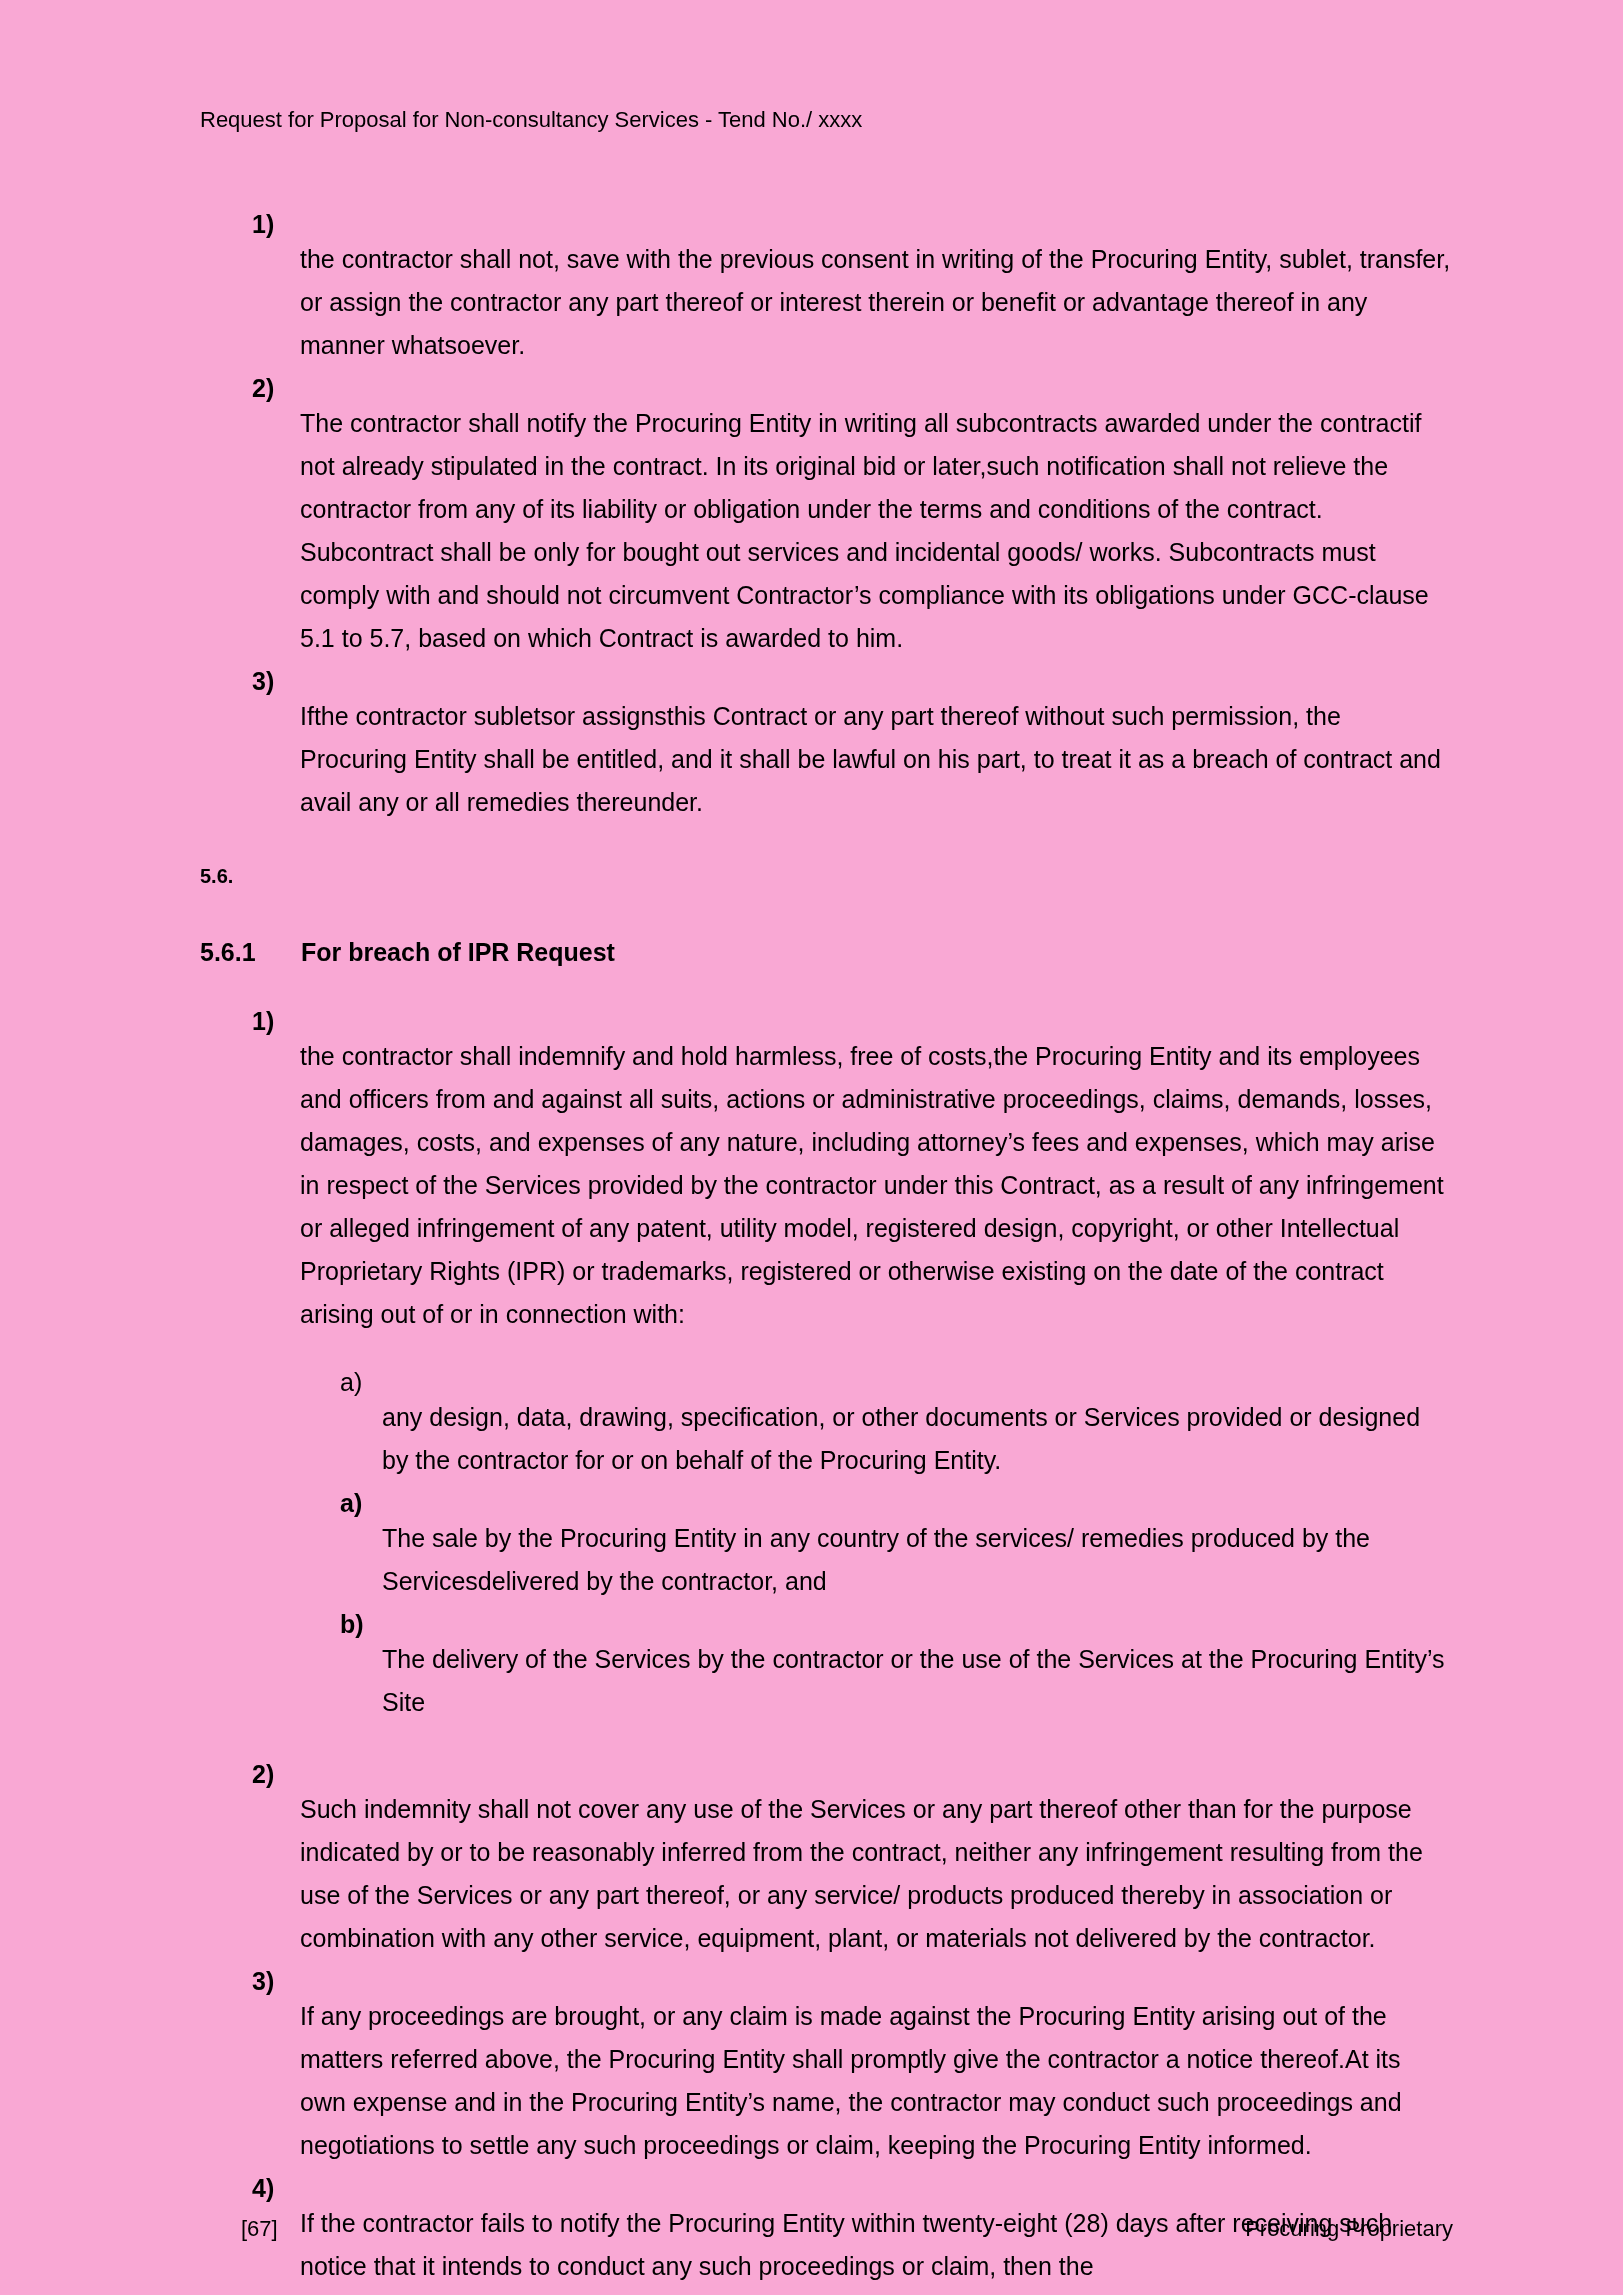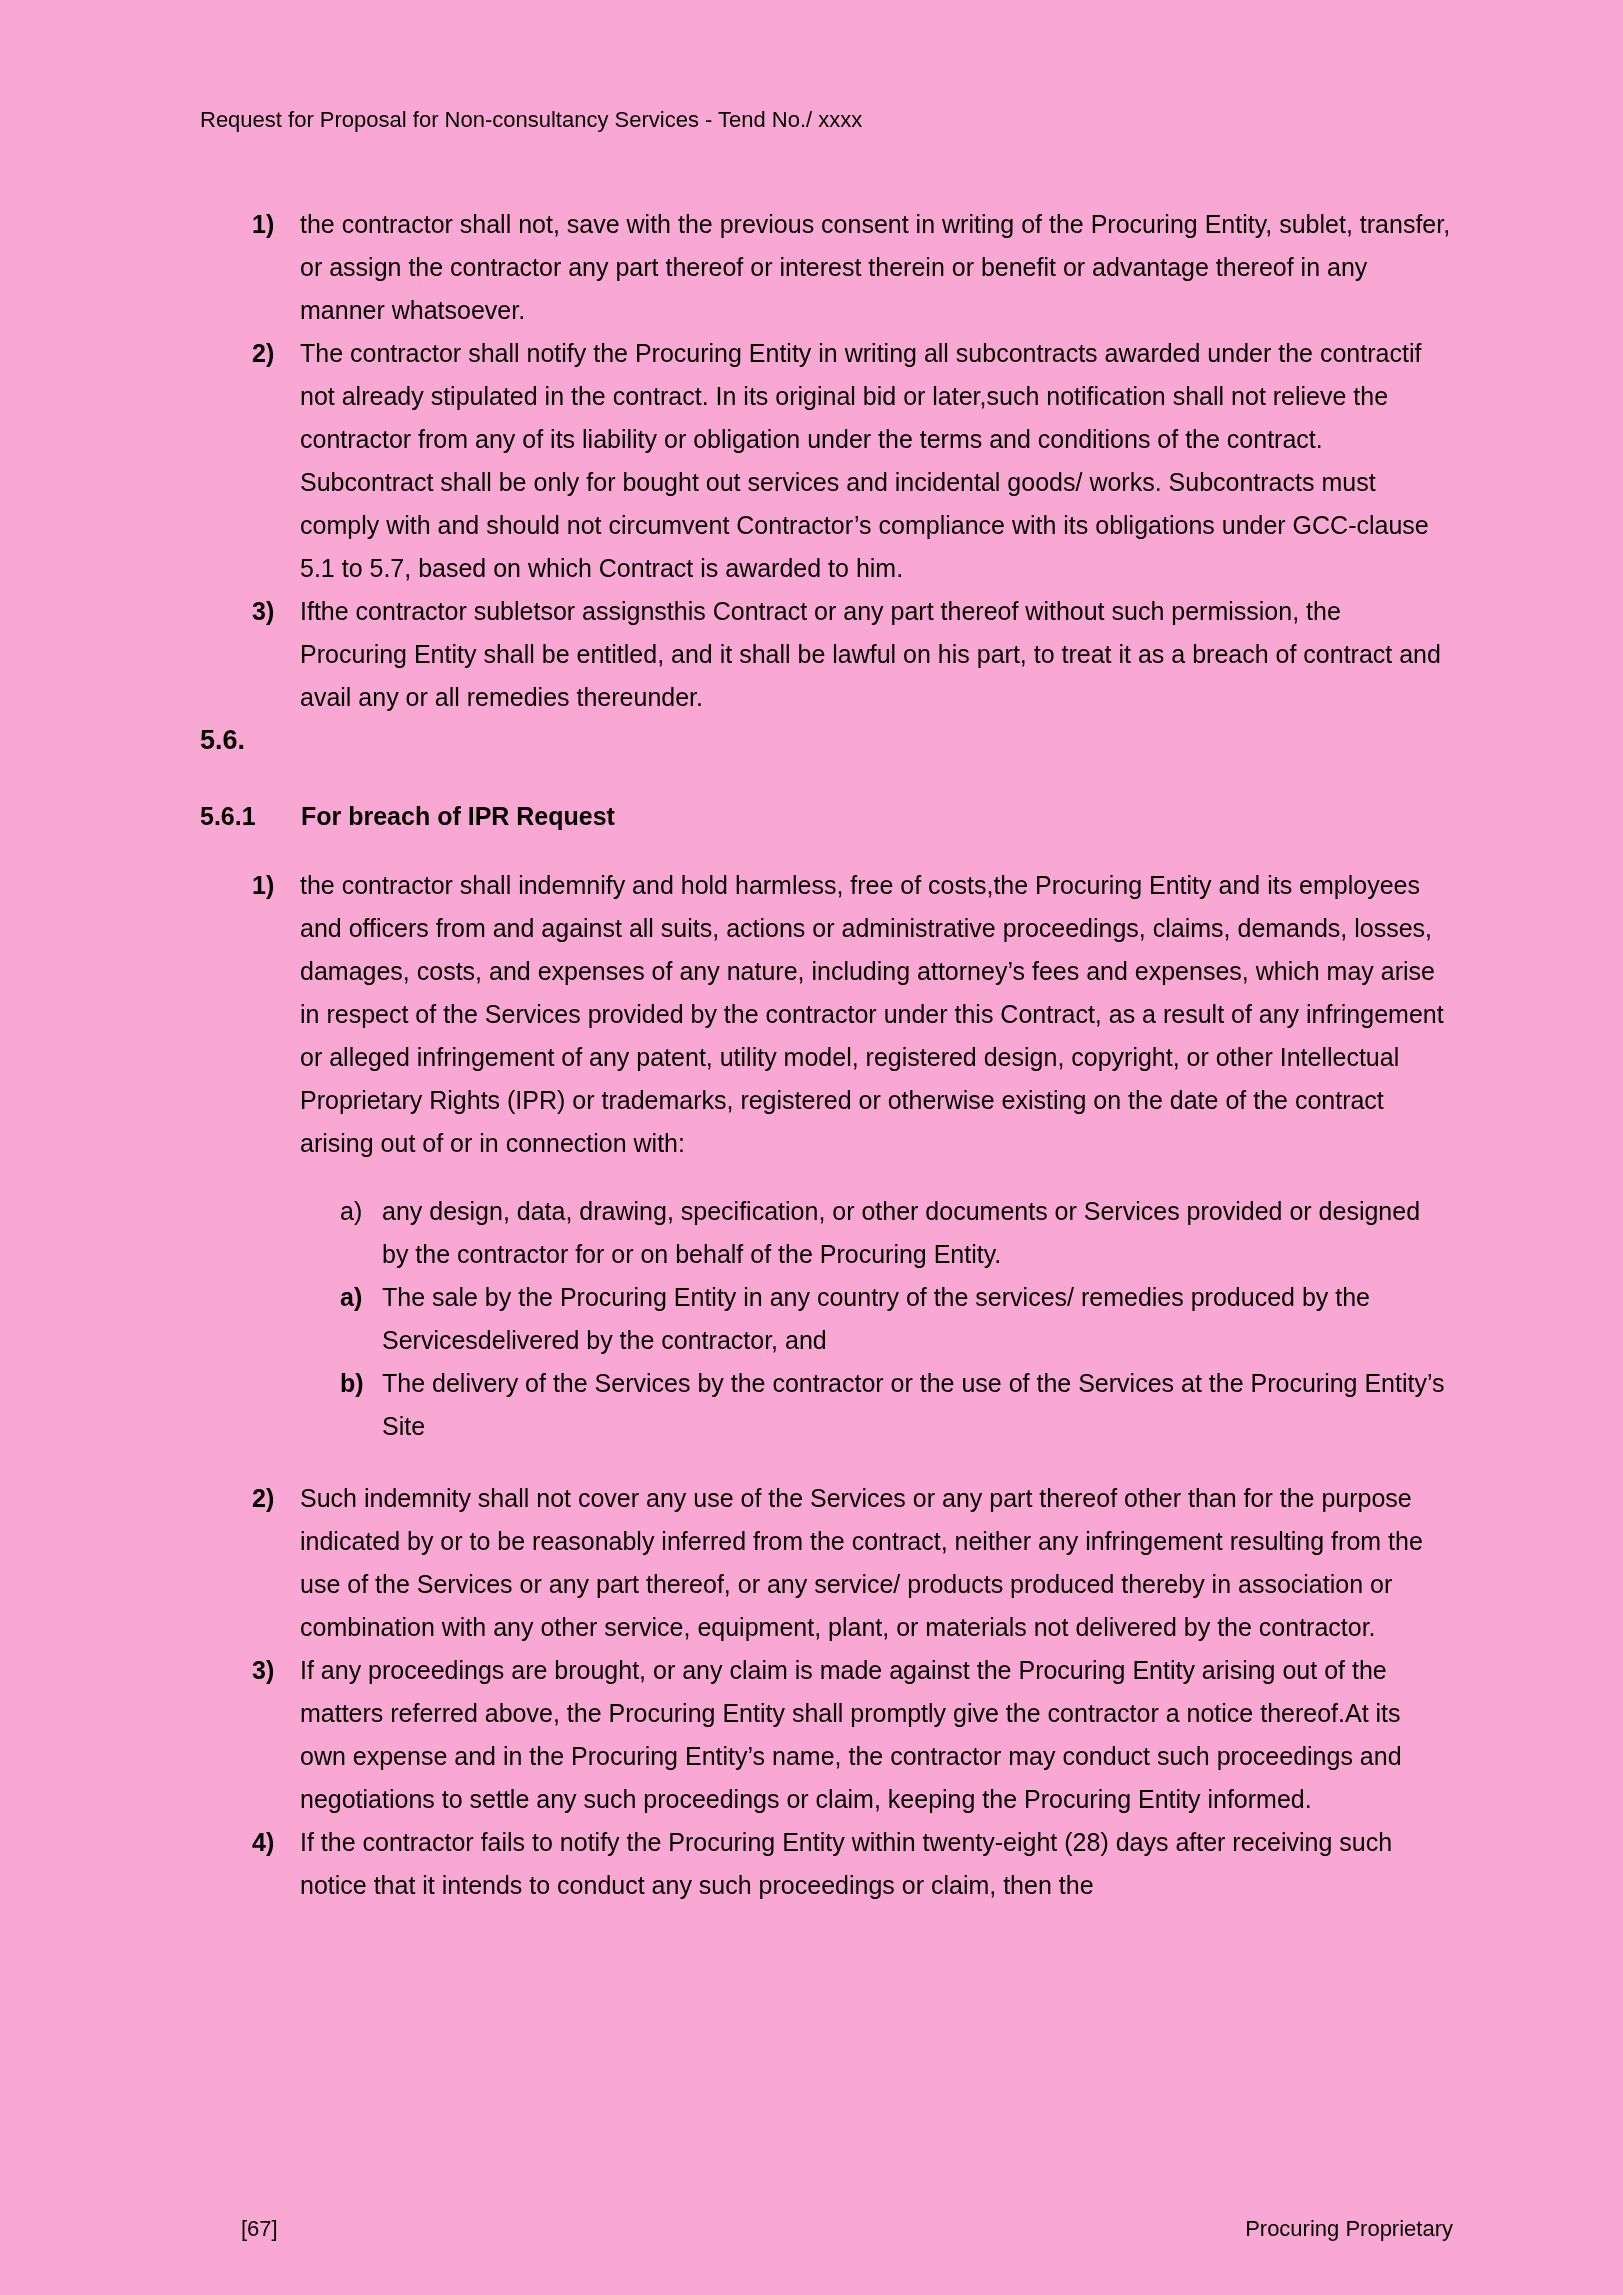--- a/index.html
+++ b/index.html
@@ -17,27 +17,28 @@
     overflow: hidden;
   }
   .header {
     font-size: 22px;
     line-height: 30px;
     margin-bottom: 68px;
   }
   .num-list { margin-left: 52px; }
   .list-row { display: flex; }
   .list-row .marker { flex: 0 0 48px; }
-  .list-row .text { flex: 1; }
+  .list-row .text { flex: 1; margin-top: 35px; }
   .bold { font-weight: bold; }
   .section-heading {
     display: flex;
     font-weight: bold;
-    font-size: 27px;
+    font-size: 20px;
     line-height: 43px;
+    margin-top: 31px;
   }
   .section-heading .sec-num { flex: 0 0 101px; }
   .subsection-heading {
     display: flex;
     font-weight: bold;
     font-size: 25px;
     line-height: 43px;
     margin-top: 33px;
     margin-bottom: 26px;
   }

